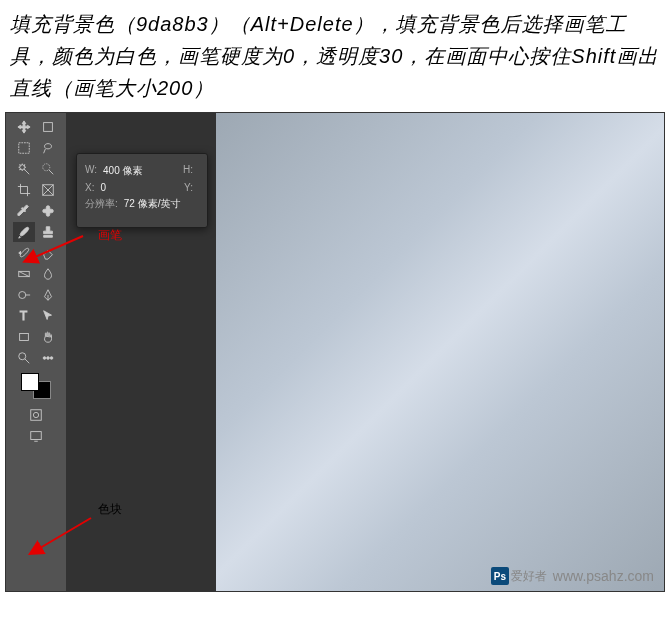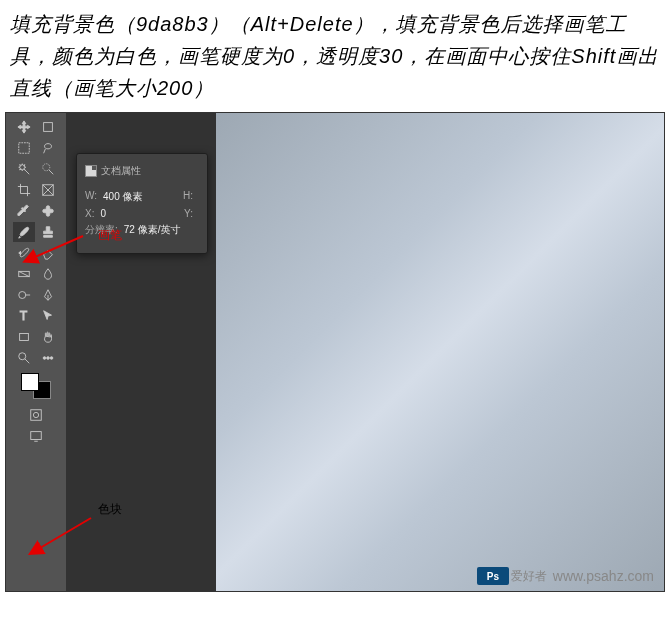--- a/index.html
+++ b/index.html
@@ -24,21 +24,21 @@
 .props-docrow .icon { width: 12px; height: 12px; background: #d8d8d8; border: 1px solid #888; position: relative; }
 .props-docrow .icon::after { content: ''; position: absolute; top: 0; right: 0; width: 4px; height: 4px; background: #555; }
 .props-field { margin: 4px 0; display: flex; gap: 6px; }
 .props-field span { color: #aaa; }
 .props-field b { color: #eee; font-weight: normal; }
 .canvas-area { position: absolute; left: 210px; top: 0; right: 0; bottom: 0; background: linear-gradient(135deg, #9da8b3 0%, #bcc7d4 35%, #d5dde8 50%, #bcc7d4 65%, #9da8b3 100%); }
 .arrow { position: absolute; z-index: 20; pointer-events: none; }
 .arrow svg { overflow: visible; }
 .anno-label { position: absolute; font-size: 12px; font-weight: normal; z-index: 21; }
 .watermark { position: absolute; right: 10px; bottom: 6px; font-size: 12px; color: #888; display: flex; align-items: center; gap: 2px; z-index: 30; }
-.watermark .ps-badge { display: inline-flex; align-items: center; justify-content: center; width: 32px; height: 18px; background: #0b4a7a; color: #fff; font-size: 10px; font-weight: bold; border-radius: 2px; }
+.watermark .ps-badge { display: inline-flex; align-items: center; justify-content: center; width: 18px; height: 18px; background: #0b4a7a; color: #fff; font-size: 10px; font-weight: bold; border-radius: 2px; }
 </style>
 </head>
 <body>
 
 <div class="instruction">填充背景色（9da8b3）（Alt+Delete），填充背景色后选择画笔工具，颜色为白色，画笔硬度为0，透明度30，在画面中心按住Shift画出直线（画笔大小200）</div>
 
 <div class="tutorial-area">
 
   <div class="tools-panel">
     <div class="tool-row">
@@ -214,24 +214,20 @@
             <path d="M6 14h4"></path>
           </svg>
         </div>
     </div>
   </div>
 
   <div class="dark-area"></div>
 
   <div class="props-panel">
     <div class="props-body">
-      <div class="props-docrow">
-        <span class="icon"></span>
-        <span>文档属性</span>
-      </div>
       <div class="props-field">
         <span>W:</span>
         <b>400 像素</b>
         <span style="margin-left:auto">H:</span>
         <b></b>
       </div>
       <div class="props-field">
         <span>X:</span>
         <b>0</b>
         <span style="margin-left:auto">Y:</span>

